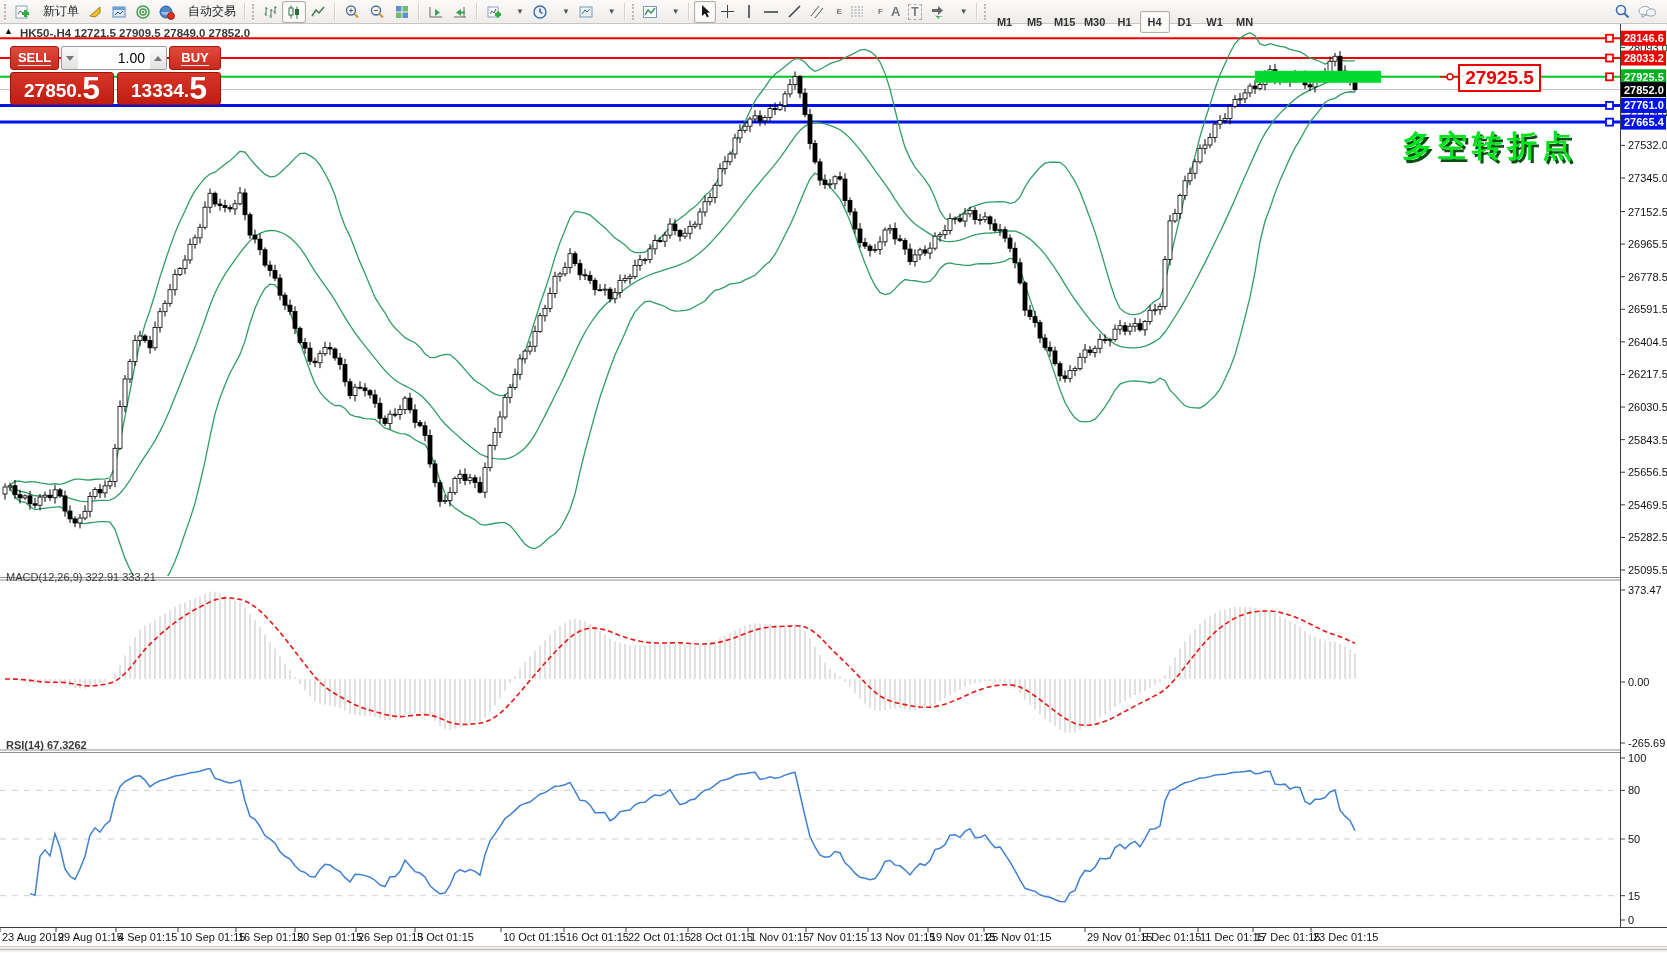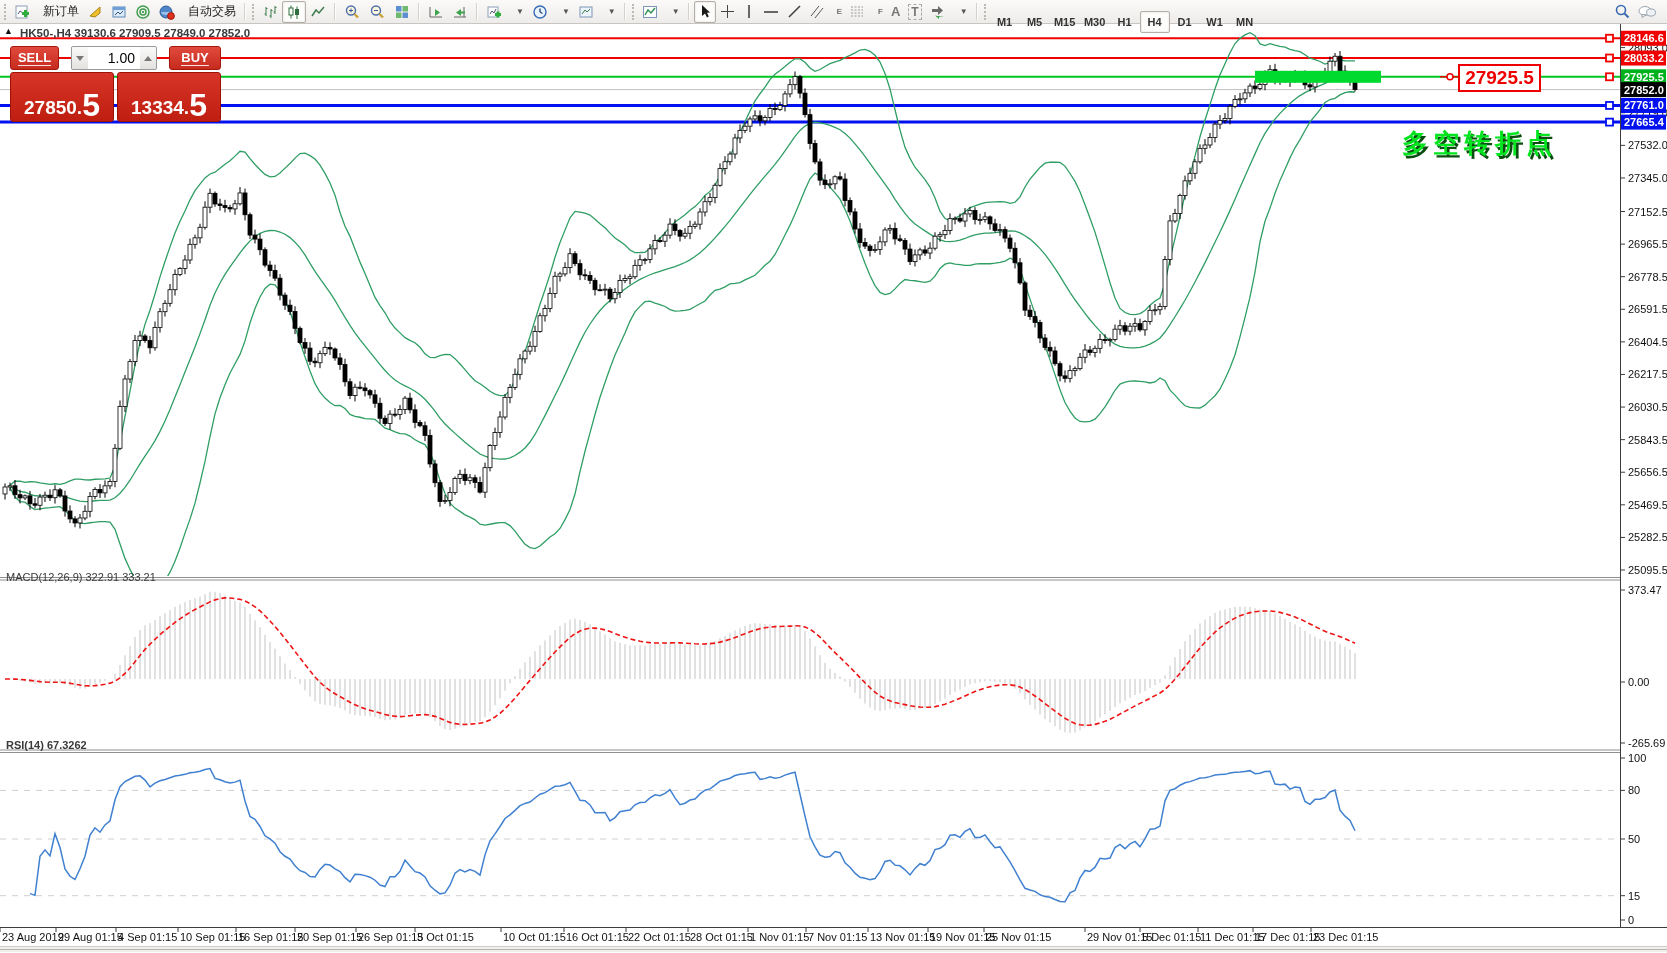--- a/index.html
+++ b/index.html
@@ -17,37 +17,37 @@
   .tf{font-size:11px;color:#333;min-width:22px;justify-content:center;font-weight:bold;}
   #tf-group{display:flex;align-items:center;margin-top:20px;}
   .tb-right{margin-left:auto;display:flex;align-items:center;gap:6px;padding-right:8px;}
   
   .ovl{position:absolute;z-index:10;}
   #chart-title{left:20px;top:27px;font-size:11.5px;font-weight:bold;color:#3a3a3c;}
   #collapse-tri{left:4px;top:26px;font-size:9px;color:#111;}
   #macd-label,#rsi-label{left:6px;font-size:11px;color:#3a3a3c;}
   #macd-label{top:571px;}
   #rsi-label{top:739px;font-weight:bold;}
-  #cn-note{left:1402px;top:126px;font-size:26px;font-weight:bold;letter-spacing:5px;
+  #cn-note{left:1402px;top:126px;font-size:30px;font-weight:bold;letter-spacing:5px;
     color:#00e51e;text-shadow:2.5px 2.5px 0 #0b4d10;white-space:nowrap;}
   #price-box{left:1458px;top:64px;width:79px;height:24px;background:#fff;border:2px solid #ee0000;
     color:#ee0000;font-size:19px;font-weight:bold;display:flex;align-items:center;justify-content:center;}
   
   #trade-panel{left:10px;top:46px;width:211px;z-index:12;}
-  #tp-row1{display:flex;gap:12px;height:24px;}
+  #tp-row1{display:flex;gap:2px;height:24px;}
   .tp-btn{background:linear-gradient(#e04a3c,#c62b1e);border:1px solid #a51708;border-radius:3px;
     color:#fff;font-size:13px;font-weight:bold;display:flex;align-items:center;justify-content:center;}
   .tp-btn span{border-bottom:1px solid rgba(255,255,255,.85);padding-bottom:0px;}
   #tp-sell{width:47px;} #tp-buy{width:50px;flex:0 0 auto;text-align:right;}
   #tp-spin{flex:1;display:flex;border:1px solid #9a9a9a;border-radius:2px;background:#c4b5fd;overflow:hidden;}
   .spin-btn{width:16px;background:linear-gradient(#fafafa,#e4e2df);border:0;display:flex;align-items:center;justify-content:center;padding:0;}
   .spin-btn .tri-up{width:0;height:0;border-left:4px solid transparent;border-right:4px solid transparent;border-bottom:5px solid #777;}
   .spin-btn .tri-dn{width:0;height:0;border-left:4px solid transparent;border-right:4px solid transparent;border-top:5px solid #777;}
   #tp-vol{flex:1;border:0;outline:0;text-align:right;font-size:14px;padding-right:5px;font-family:"Liberation Sans",sans-serif;min-width:0;}
-  #tp-row2{display:flex;gap:3px;margin-top:2px;height:50px;}
+  #tp-row2{display:flex;gap:3px;margin-top:2px;height:33px;}
   .tp-price{flex:1;background:linear-gradient(#d63528,#bf1d10);border:1px solid #9d1205;border-radius:3px;
     color:#fff;display:flex;align-items:flex-end;justify-content:center;padding-bottom:2px;}
   .tp-price .p-main{font-size:19px;font-weight:bold;line-height:22px;}
   .tp-price .p-big{font-size:32px;font-weight:bold;line-height:28px;}
   
   #bottom-strip{left:0;top:946px;width:1667px;height:7px;background:#f0efec;border-top:1px solid #cfccc7;z-index:5;}
   #bottom-strip .groove{margin-top:2px;height:2px;border-top:1px solid #b7b4ae;border-bottom:1px solid #fdfdfd;}
   svg text{font-family:"Liberation Sans",sans-serif;}
 </style>
 </head>
@@ -1257,21 +1257,21 @@
       <text x="1142" y="941" font-size="11" fill="#111">5 Dec 01:15</text>
       <line x1="1198" x2="1198" y1="927" y2="932" stroke="#3c3c3c"></line>
       <text x="1200" y="941" font-size="11" fill="#111">11 Dec 01:15</text>
       <line x1="1253" x2="1253" y1="927" y2="932" stroke="#3c3c3c"></line>
       <text x="1255" y="941" font-size="11" fill="#111">17 Dec 01:15</text>
       <line x1="1311" x2="1311" y1="927" y2="932" stroke="#3c3c3c"></line>
       <text x="1313" y="941" font-size="11" fill="#111">23 Dec 01:15</text>
     </svg>
 
   <div class="ovl" id="collapse-tri">▲</div>
-  <div class="ovl" id="chart-title">HK50-,H4  39130.6 27909.5 27849.0 27852.0</div>
+  <div class="ovl" id="chart-title">HK50-,H4  12721.5 27909.5 27849.0 27852.0</div>
 
   <div class="ovl" id="trade-panel">
     <div id="tp-row1">
       <div class="tp-btn" id="tp-sell">
           <span>SELL</span>
         </div>
       <div id="tp-spin">
         <button class="spin-btn">
             <span class="tri-dn"></span>
           </button>

